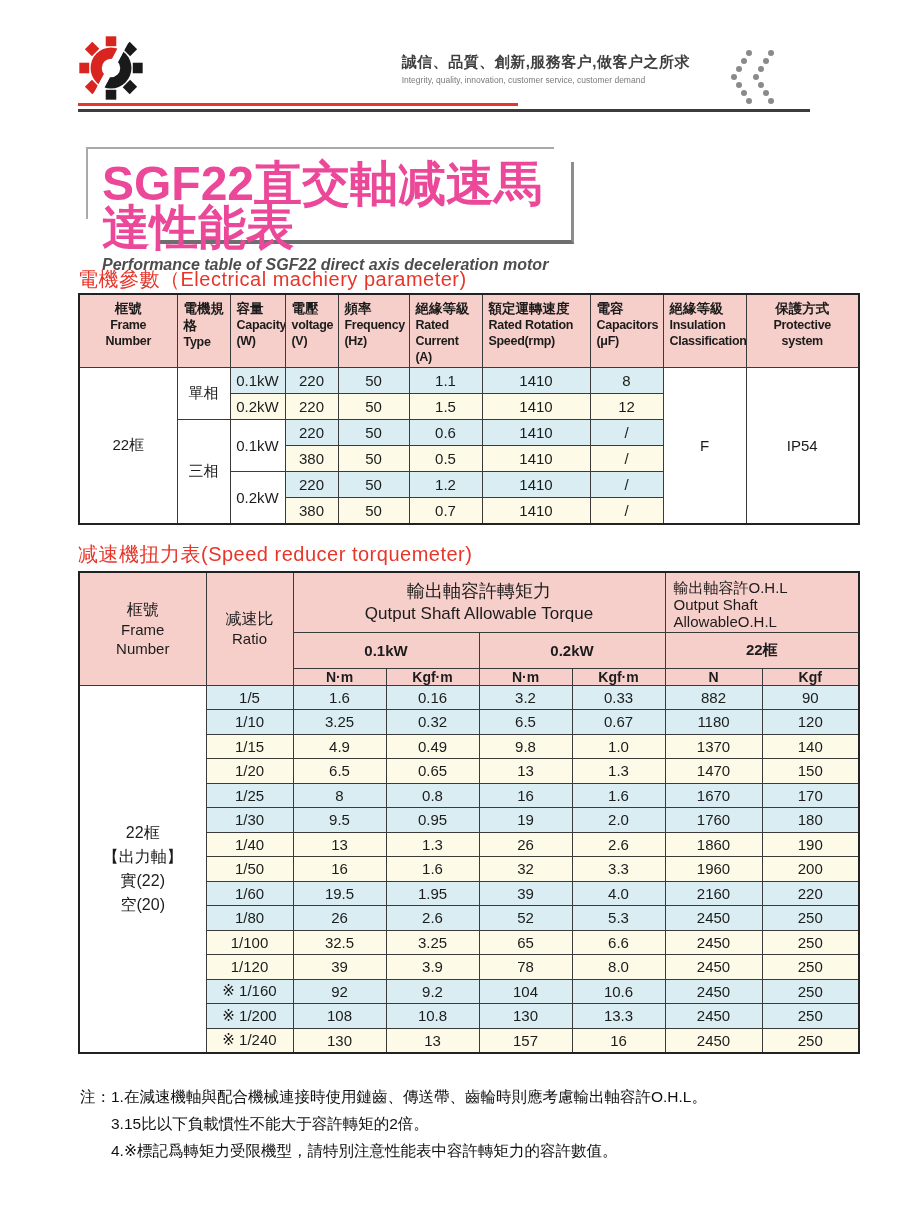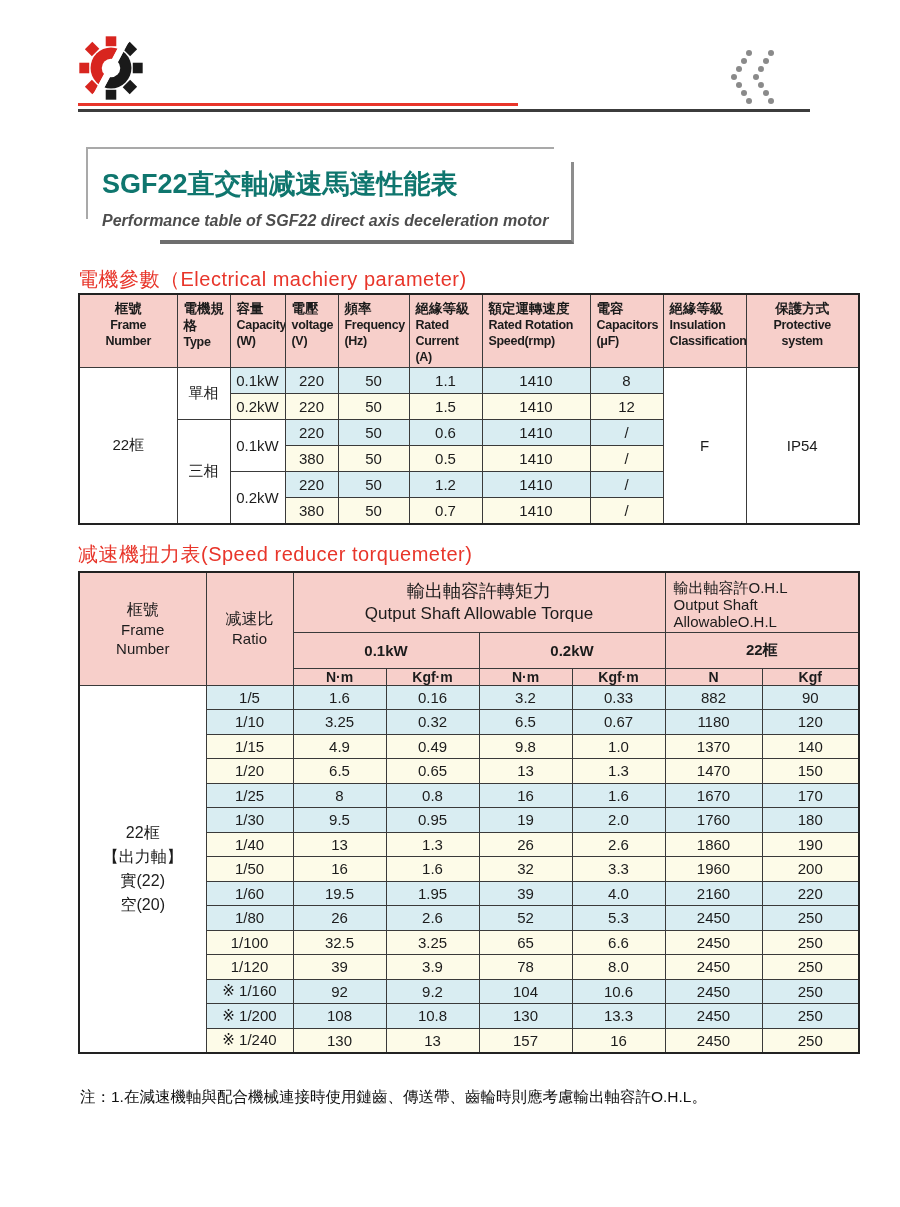--- a/index.html
+++ b/index.html
@@ -23,21 +23,21 @@
   .chevrons{position:absolute; right:55px; top:12px;}
   .rule-red{position:absolute; left:78px; top:103px; width:440px; height:3px; background:var(--accent-red);}
   .rule-dark{position:absolute; left:78px; top:109px; width:732px; height:3px; background:#3c3c3c;}
 
   
   .title-block{position:absolute; left:78px; top:150px; width:492px; height:90px; padding:12px 0 0 24px;}
   .frame-tl{position:absolute; left:8px; top:-3px; width:468px; height:72px;
             border-top:2px solid #a9a9a9; border-left:2px solid #a9a9a9;}
   .frame-br{position:absolute; left:82px; top:12px; right:-4px; bottom:-4px;
             border-bottom:4px solid #6e6e6e; border-right:3px solid #8d8d8d;}
-  .title-main{position:relative; font-size:27px; font-weight:700; letter-spacing:0px; line-height:44px; color:#0f766e;}
+  .title-main{position:relative; font-size:48px; font-weight:700; letter-spacing:0px; line-height:44px; color:#ec4899;}
   .title-sub{position:relative; font-size:16px; font-style:italic; font-weight:700; color:#4d4d4d; margin-top:6px;}
 
   
   .section-heading{position:absolute; left:78px; color:var(--accent-red); font-size:20px; font-weight:400; letter-spacing:0.5px;}
   .section-motor{top:266px;}
   .section-torque{top:541px;}
 
   
   table{border-collapse:collapse; table-layout:fixed; position:absolute; left:78px; width:780px; background:#fff;}
   th,td{border:1px solid var(--border-dark); overflow:hidden;}
@@ -126,20 +126,24 @@
                 <rect x="42" y="2" width="16" height="15" transform="rotate(180 50 50)"></rect>
                 <rect x="42" y="2" width="16" height="15" transform="rotate(225 50 50)"></rect>
                 <rect x="42" y="2" width="16" height="15" transform="rotate(270 50 50)"></rect>
                 <rect x="42" y="2" width="16" height="15" transform="rotate(315 50 50)"></rect>
               </g>
             </g>
           </g>
         </svg>
       </span>
     </div>
+    <div class="slogan">
+      <div class="slogan-zh">誠信、品質、創新,服務客户,做客户之所求</div>
+      <div class="slogan-en">Integrity, quality, innovation, customer service, customer demand</div>
+    </div>
     <span class="chevrons">
       <svg width="58" height="66" viewBox="0 0 58 66" fill="#8a8a8a">
         <circle cx="22" cy="8" r="3"></circle>
           <circle cx="17" cy="16" r="3"></circle>
           <circle cx="12" cy="24" r="3"></circle>
         <circle cx="7" cy="32" r="3"></circle>
           <circle cx="12" cy="40" r="3"></circle>
           <circle cx="17" cy="48" r="3"></circle>
         <circle cx="22" cy="56" r="3"></circle>
         <circle cx="44" cy="8" r="3"></circle>
@@ -475,15 +479,17 @@
           <td>250</td>
         </tr>
       </tbody>
   </table>
 
   <div class="notes">
     <div class="note-first">
       <span class="note-prefix">注：</span>
       <span>1.在減速機軸與配合機械連接時使用鏈齒、傳送帶、齒輪時則應考慮輸出軸容許O.H.L。</span>
     </div>
+    <div class="note-indent">3.15比以下負載慣性不能大于容許轉矩的2倍。</div>
+    <div class="note-indent">4.※標記爲轉矩力受限機型，請特別注意性能表中容許轉矩力的容許數值。</div>
   </div>
 
 </div>
 
 </body></html>

